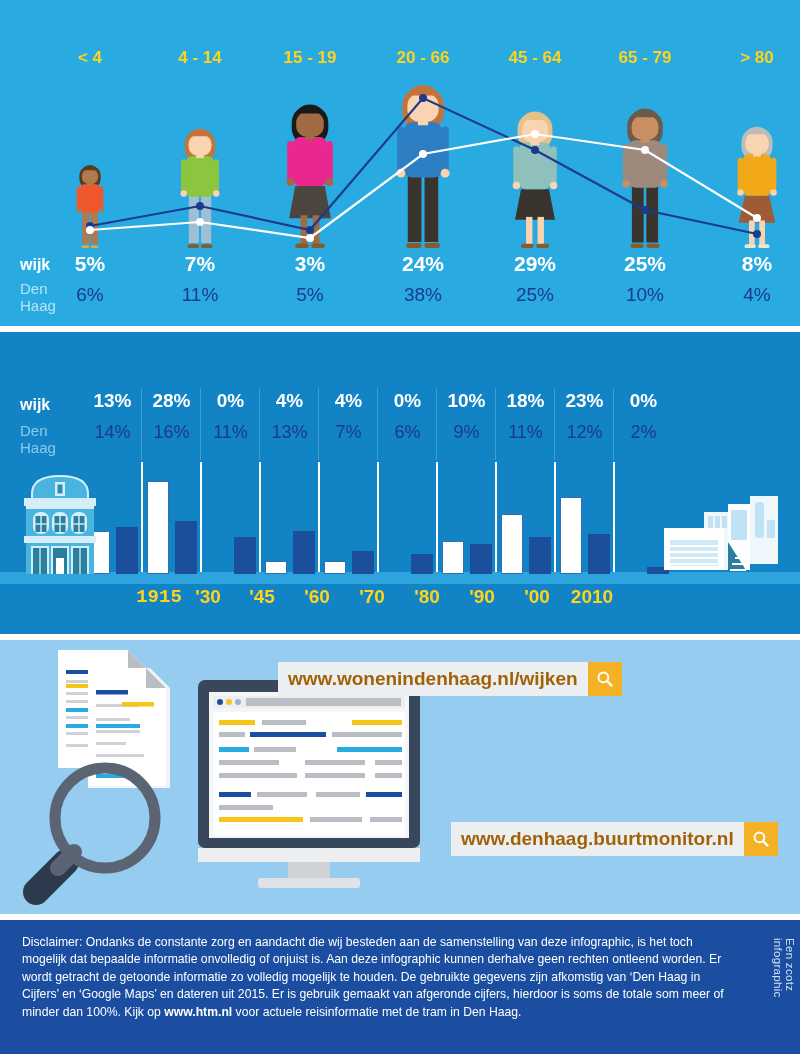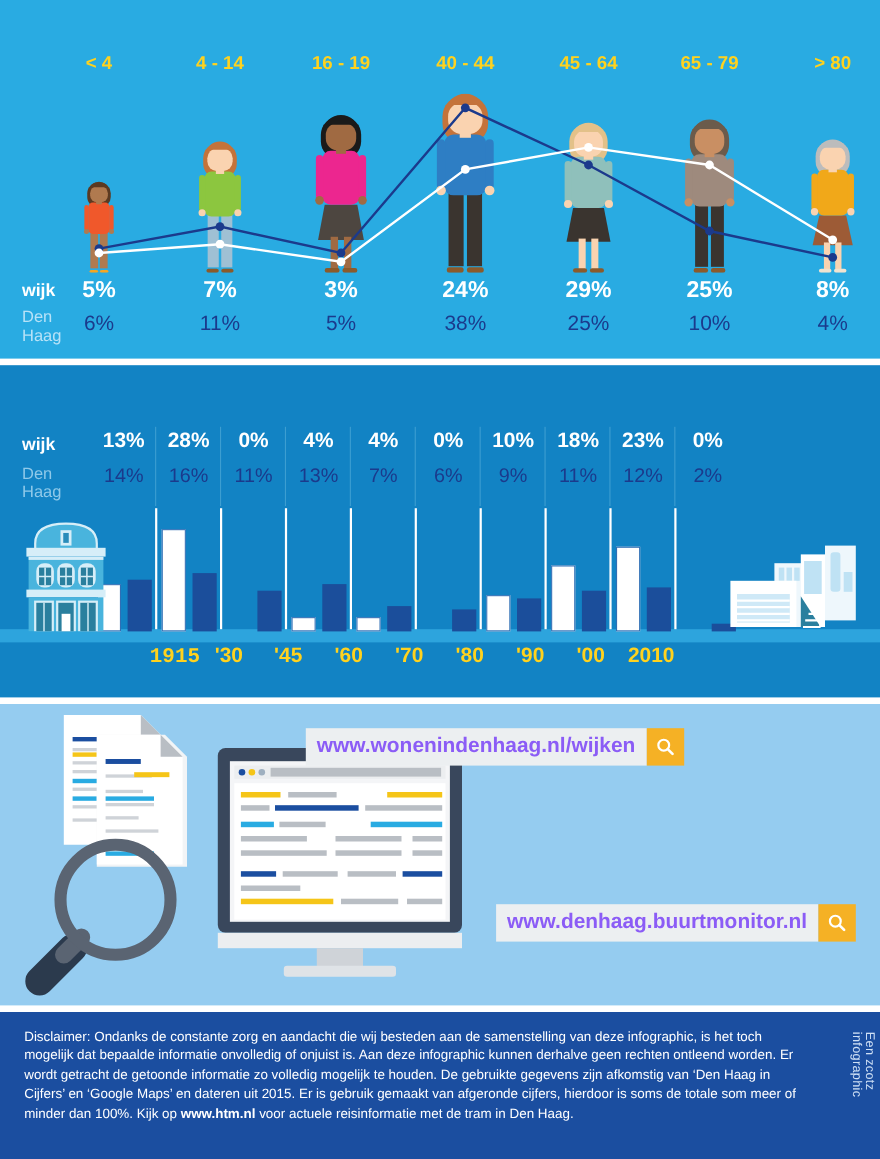--- a/index.html
+++ b/index.html
@@ -78,21 +78,21 @@
 
   
   .sec-links{
     position:absolute;left:0;top:640px;width:800px;height:274px;
     background:#95ccf0;overflow:hidden;
   }
   .linkbar{
     position:absolute;display:flex;align-items:stretch;height:34px;
   }
   .linkbar .txt{
-    background:#eceff1;color:#8b5cf6;font-weight:bold;font-size:19px;
+    background:#eceff1;color:#a16207;font-weight:bold;font-size:19px;
     display:flex;align-items:center;padding:0 10px;white-space:nowrap;
   }
   .linkbar .btn{
     width:34px;background:#f5b125;display:flex;align-items:center;justify-content:center;
   }
   .linkbar .btn svg{display:block;}
 
   
   .sec-disc{
     position:absolute;left:0;top:920px;width:800px;height:134px;
@@ -114,22 +114,22 @@
 <body>
 
 <div class="page">
 
   <div class="sec-age">
 
 
     <div class="age-head" id="age-head">
         <div class="cell" style="left: 35px; width: 110px;">&lt; 4</div>
         <div class="cell" style="left: 145px; width: 110px;">4 - 14</div>
-        <div class="cell" style="left: 255px; width: 110px;">16 - 19</div>
-        <div class="cell" style="left: 368px; width: 110px;">40 - 44</div>
+        <div class="cell" style="left: 255px; width: 110px;">15 - 19</div>
+        <div class="cell" style="left: 368px; width: 110px;">20 - 66</div>
         <div class="cell" style="left: 480px; width: 110px;">45 - 64</div>
         <div class="cell" style="left: 590px; width: 110px;">65 - 79</div>
         <div class="cell" style="left: 702px; width: 110px;">&gt; 80</div>
       </div>
 
     <div class="people" id="people-row">
         <div class="person" style="left: 53px; width: 74px; height: 84px;"><svg width="74" height="84" viewBox="0 0 74 84">
             <rect x="26.311901840490798" y="2" width="21.37619631901841" height="22.66840490797546" rx="9.636809815950922" fill="#5c3a21"></rect>
             <rect x="29.15038036809816" y="46.69472392638038" width="7.064657668711658" height="33.24392638036809" fill="#b07a4f"></rect>
             <rect x="37.784961963190185" y="46.69472392638038" width="7.064657668711658" height="33.24392638036809" fill="#b07a4f"></rect>

